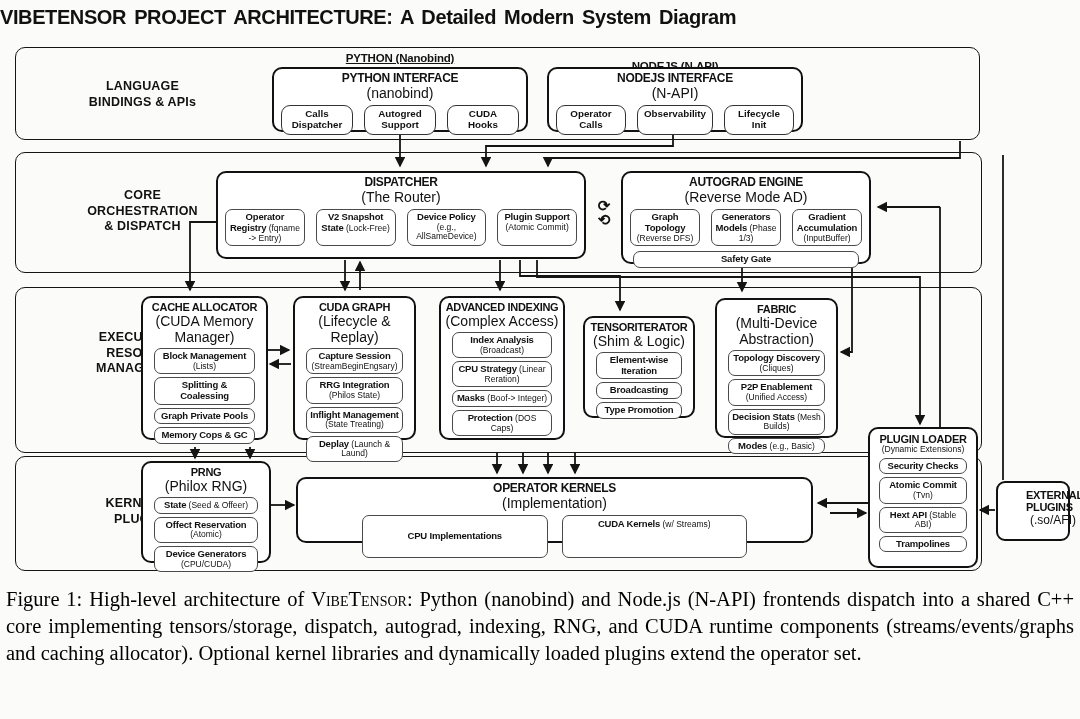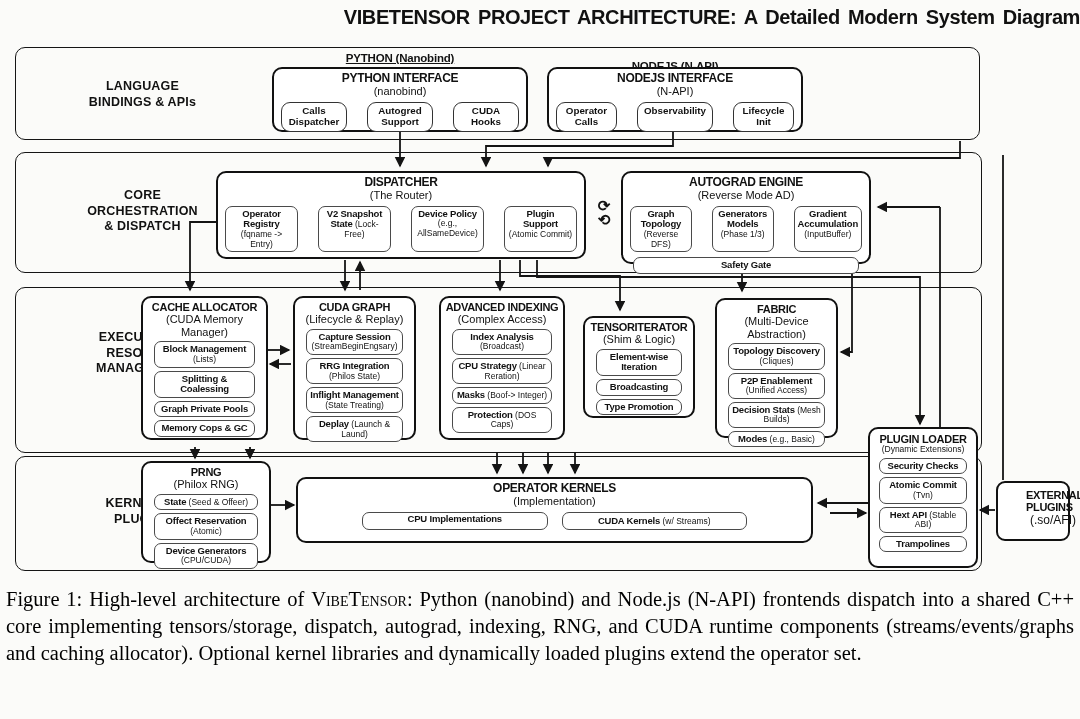--- a/index.html
+++ b/index.html
@@ -1,29 +1,29 @@
 <!DOCTYPE html>
 <html><head>
 <meta charset="utf-8">
 <style>
   html,body{margin:0;padding:0;background:#fbfbf9;}
   #stage{position:relative;width:1080px;height:719px;background:#fbfbf9;overflow:hidden;
          font-family:"Liberation Sans",sans-serif;color:#111;}
-  .ttl{position:absolute;left:0;right:0;top:6px;text-align:right;font-size:20px;font-weight:bold;
+  .ttl{position:absolute;left:0;right:0;top:6px;text-align:left;font-size:20px;font-weight:bold;
        letter-spacing:-0.4px;word-spacing:3px;}
   .band{position:absolute;border:1.8px solid #151515;border-radius:10px;background:transparent;}
   .bandlab{position:absolute;font-weight:bold;font-size:12.5px;line-height:1.25;text-align:center;
            white-space:pre-line;letter-spacing:0.2px;}
   .colhdr{position:absolute;text-align:center;font-weight:bold;font-size:11.5px;letter-spacing:-0.2px;text-decoration:underline;}
   .node{position:absolute;border:2.3px solid #111;border-radius:10px;background:#fff;
         text-align:center;padding:3px 4px;box-sizing:border-box;}
   .nt{font-weight:bold;font-size:12px;line-height:1.1;letter-spacing:-0.3px;}
   .nt.sm{font-size:11px;text-align:center;}
-  .ns{font-size:11px;line-height:1.15;margin-bottom:2px;}
-  .chiprow{display:flex;gap:20px;justify-content:center;align-items:stretch;padding:0 3px;}
+  .ns{font-size:14px;line-height:1.15;margin-bottom:2px;}
+  .chiprow{display:flex;gap:11px;justify-content:center;align-items:stretch;padding:0 3px;}
   .chip{border:1.3px solid #4a4a4a;border-radius:7px;background:#fff;font-size:8.5px;line-height:1.12;
         padding:2px 3px;margin:2px auto;text-align:center;}
   .chip b{font-size:9.5px;letter-spacing:-0.2px;}
   .chiprow .chip{flex:1;margin:2px 0;}
   .stack .chip{display:block;margin:3px 7px;}
   .wide{margin:3px 6px;}
   .pill{border:1.5px solid #333;border-radius:9px;background:#fff;font-weight:bold;font-size:9.8px;
         padding:3px 6px;}
   .cyc{position:absolute;font-size:15px;font-weight:bold;line-height:0.9;text-align:center;}
   .ext{position:absolute;border:2.4px solid #111;border-radius:9px;background:#fff;text-align:center;
@@ -192,21 +192,21 @@
     <div class="ns">(Philox RNG)</div>
     <div class="chip"><b>State</b> <span>(Seed &amp; Offeer)</span></div>
     <div class="chip"><b>Offect Reservation</b> <span>(Atomic)</span></div>
     <div class="chip"><b>Device Generators</b> <span>(CPU/CUDA)</span></div>
   </div>
 
   <div class="node" style="left:296px;top:477px;width:517px;height:66px">
     <div class="nt">OPERATOR KERNELS</div>
     <div class="ns">(Implementation)</div>
     <div class="chiprow" style="padding:0 60px;gap:14px">
-      <div class="chip" style="padding:1px 8px"><b>CPU Implementations</b></div>
+      <div class="chip" style="padding:15px 8px"><b>CPU Implementations</b></div>
       <div class="chip" style="padding:3px 8px"><b>CUDA Kernels</b> <span>(w/ Streams)</span></div>
     </div>
   </div>
 
   <div class="node stack" style="left:868px;top:427px;width:110px;height:141px;padding-top:4px">
     <div class="nt sm">PLUGIN LOADER</div>
     <div class="ns" style="font-size:8.5px">(Dynamic Extensions)</div>
     <div class="chip" style="margin:3px 5px"><b>Security Checks</b></div>
     <div class="chip" style="margin:3px 5px"><b>Atomic Commit</b> <span>(Tvn)</span></div>
     <div class="chip" style="margin:3px 5px"><b>Hext API</b> <span>(Stable ABI)</span></div>

